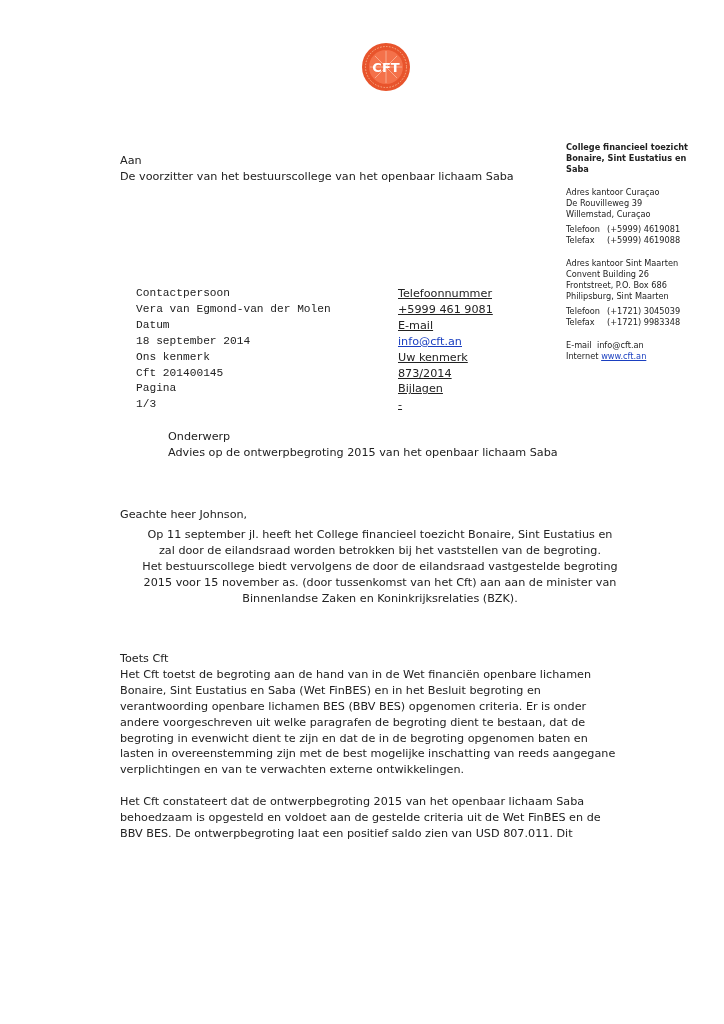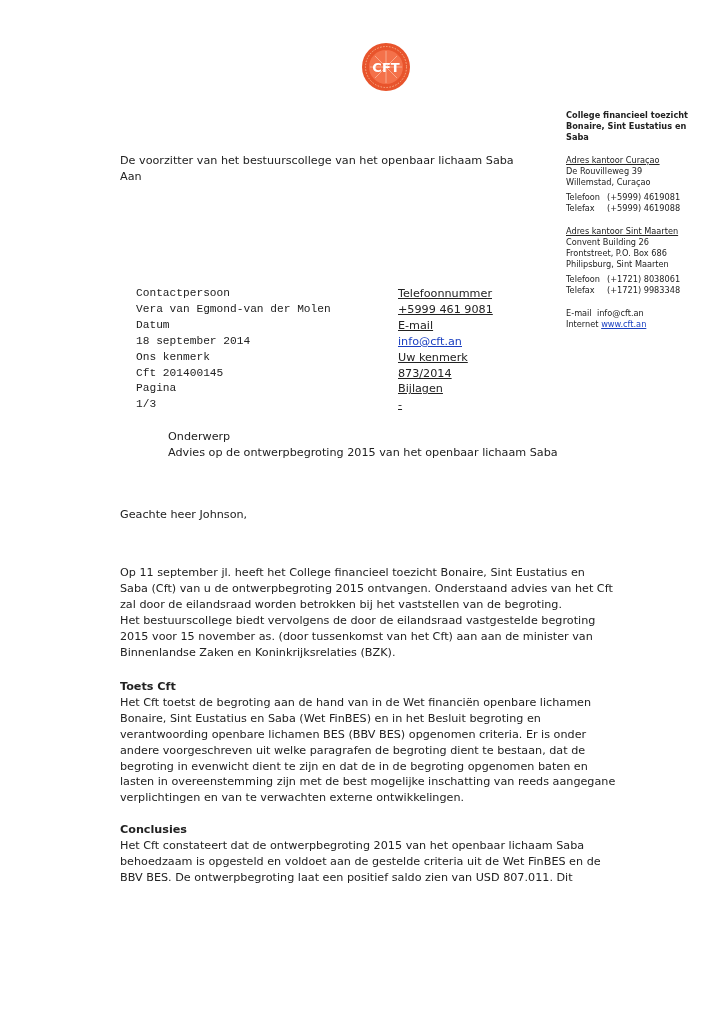--- a/index.html
+++ b/index.html
@@ -1,38 +1,38 @@
 <!DOCTYPE html>
 <html><head>
 <meta charset="utf-8">
 <style>
   html, body { margin: 0; padding: 0; background: #ffffff; }
   body { width: 724px; height: 1024px; position: relative; overflow: hidden;
          font-family: "DejaVu Sans", sans-serif; color: #222; }
   .logo { position: absolute; left: 361px; top: 42px; width: 50px; height: 50px; }
   .sidebar { position: absolute; left: 566px; top: 110px; width: 150px;
              font-size: 8.2px; line-height: 11px; color: #222; }
-  .sidebar .org { font-weight: bold; margin-bottom: 12px; }
-  .sidebar .hdr { text-decoration: underline; }
+  .sidebar .org { font-weight: bold; margin-bottom: 12px; margin-top: 32px; }
+  .sidebar .hdr { }
   .sidebar .blk { margin-bottom: 4px; }
   .sidebar .row { display: flex; }
   .sidebar .row .k { width: 41px; }
   .sidebar .gap { height: 8px; }
   .sidebar a { color: #1a3fc0; text-decoration: underline; }
   .main { position: absolute; left: 120px; font-size: 11.2px; line-height: 15.9px; color: #222; }
   .addr { top: 153px; }
   .meta { position: absolute; top: 286px; left: 120px; width: 420px; font-size: 11.2px; line-height: 15.9px; }
   .meta .col { position: absolute; top: 0; }
   .meta .col.left { left: 16px; font-family: Liberation Mono, monospace; }
   .meta .col.right { left: 278px; text-decoration: underline; }
   .meta a { color: #1a3fc0; text-decoration: underline; }
   .subject { top: 429px; margin-left: 48px; }
   .salutation { top: 507px; }
-  .p1 { top: 565px; width: 520px; }
-  .sec { font-weight: bold; margin-top: 28px; }
+  .p1 { top: 527px; width: 520px; text-align: center; }
+  .sec { font-weight: normal; }
   .s1 { top: 651px; width: 520px; }
   .s2 { top: 794px; width: 520px; }
 </style>
 </head>
 <body>
 
 <div class="logo">
   <svg width="50" height="50" viewBox="0 0 50 50">
     <circle cx="25" cy="25" r="24" fill="#e8542c"></circle>
     <circle cx="25" cy="25" r="17" fill="#f4714a"></circle>
@@ -69,35 +69,35 @@
   </div>
   <div class="gap"></div>
   <div class="blk">
     <div class="hdr">Adres kantoor Sint Maarten</div>
     <div>Convent Building 26</div>
     <div>Frontstreet, P.O. Box 686</div>
     <div>Philipsburg, Sint Maarten</div>
     <div style="height:4px"></div>
     <div class="row">
         <span class="k">Telefoon</span>
-        <span>(+1721) 8038061</span>
+        <span>(+1721) 3045039</span>
       </div>
     <div class="row">
         <span class="k">Telefax</span>
         <span>(+1721) 9983348</span>
       </div>
   </div>
   <div class="gap"></div>
   <div><span>E-mail</span>&nbsp;&nbsp;<span>info@cft.an</span></div>
   <div><span>Internet</span> <a>www.cft.an</a></div>
 </div>
 
 <div class="main addr">
+  <div>Aan</div>
   <div>De voorzitter van het bestuurscollege van het openbaar lichaam Saba</div>
-  <div>Aan</div>
 </div>
 
 <div class="meta">
   <div class="col left">
     <div>Contactpersoon</div>
     <div>Vera van Egmond-van der Molen</div>
     <div>Datum</div>
     <div>18 september 2014</div>
     <div>Ons kenmerk</div>
     <div>Cft 201400145</div>
@@ -118,36 +118,34 @@
 
 <div class="main subject">
   <div>Onderwerp</div>
   <div>Advies op de ontwerpbegroting 2015 van het openbaar lichaam Saba</div>
 </div>
 
 <div class="main salutation">Geachte heer Johnson,</div>
 
 <div class="main p1">
   <div>Op 11 september jl. heeft het College financieel toezicht Bonaire, Sint Eustatius en</div>
-  <div>Saba (Cft) van u de ontwerpbegroting 2015 ontvangen. Onderstaand advies van het Cft</div>
   <div>zal door de eilandsraad worden betrokken bij het vaststellen van de begroting.</div>
   <div>Het bestuurscollege biedt vervolgens de door de eilandsraad vastgestelde begroting</div>
   <div>2015 voor 15 november as. (door tussenkomst van het Cft) aan aan de minister van</div>
   <div>Binnenlandse Zaken en Koninkrijksrelaties (BZK).</div>
 </div>
 
 <div class="main s1">
   <div class="sec">Toets Cft</div>
   <div>Het Cft toetst de begroting aan de hand van in de Wet financiën openbare lichamen</div>
   <div>Bonaire, Sint Eustatius en Saba (Wet FinBES) en in het Besluit begroting en</div>
   <div>verantwoording openbare lichamen BES (BBV BES) opgenomen criteria. Er is onder</div>
   <div>andere voorgeschreven uit welke paragrafen de begroting dient te bestaan, dat de</div>
   <div>begroting in evenwicht dient te zijn en dat de in de begroting opgenomen baten en</div>
   <div>lasten in overeenstemming zijn met de best mogelijke inschatting van reeds aangegane</div>
   <div>verplichtingen en van te verwachten externe ontwikkelingen.</div>
 </div>
 
 <div class="main s2">
-  <div class="sec">Conclusies</div>
   <div>Het Cft constateert dat de ontwerpbegroting 2015 van het openbaar lichaam Saba</div>
   <div>behoedzaam is opgesteld en voldoet aan de gestelde criteria uit de Wet FinBES en de</div>
   <div>BBV BES. De ontwerpbegroting laat een positief saldo zien van USD 807.011. Dit</div>
 </div>
 
 </body></html>

